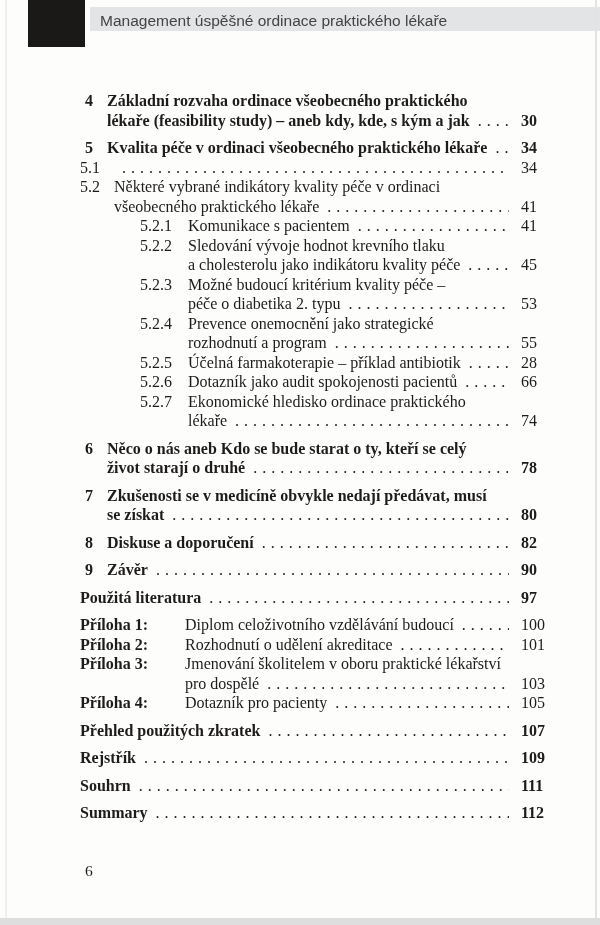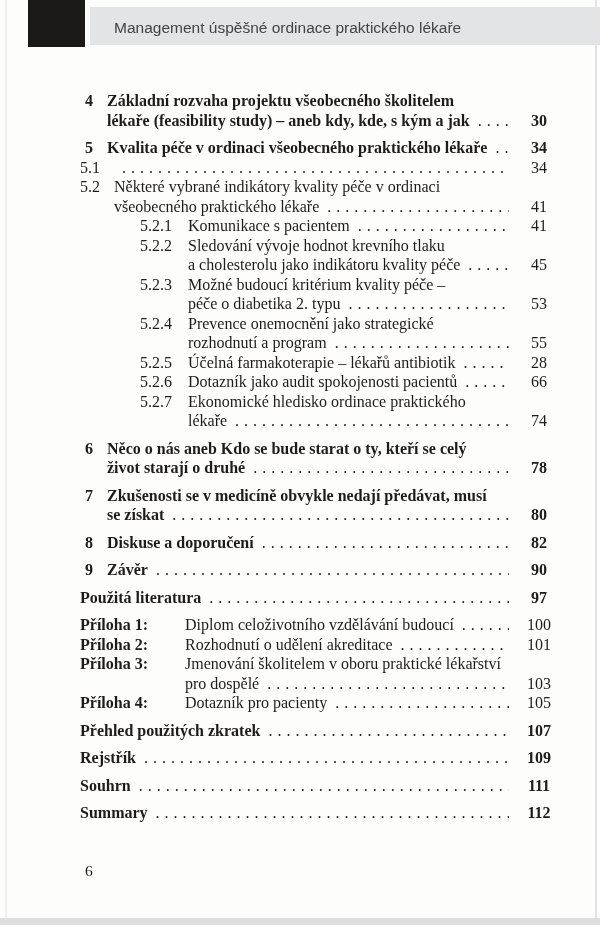--- a/index.html
+++ b/index.html
@@ -26,24 +26,24 @@
     position: absolute; top: 0; bottom: 0; left: 5px; width: 2px;
     background: #f0efee;
   }
   
   .header { position: absolute; top: 0; left: 0; right: 0; height: 47px; }
   .header-square {
     position: absolute; left: 28px; top: 0; width: 57px; height: 47px;
     background: var(--square_color, #1b1918);
   }
   .header-band {
-    position: absolute; left: 90px; right: 0; top: 7px; height: 38px;
+    position: absolute; left: 90px; right: 0; top: 7px; height: 24px;
     background: var(--band_bg, #e3e4e5);
     display: flex; align-items: center;
-    padding-left: 24px; padding-top: 3px;
+    padding-left: 10px; padding-top: 3px;
     font-family: "Liberation Sans", "DejaVu Sans", sans-serif;
     font-size: 15.5px; color: var(--band_text_color, #434343);
   }
   
   .toc {
     position: absolute;
     left: 80px; top: 91px; width: 477px;
     font-size: 16px; line-height: 19.5px;
   }
   .row { display: flex; align-items: flex-start; }
@@ -58,21 +58,21 @@
   .row.appendix .num { width: 105px; font-weight: 700; }
   .row-body { flex: 1; min-width: 0; }
   .line.last { display: flex; align-items: baseline; }
   .line .t { white-space: nowrap; }
   .dots {
     flex: 1; overflow: hidden; white-space: nowrap;
     letter-spacing: 5px; padding-left: 8px; margin-right: 12px;
     font-weight: 400;
   }
   .pagecol, .page-num { flex: none; }
-  .page-num { min-width: 36px; text-align: center; }
+  .page-num { min-width: 36px; text-align: left; }
   
   .folio {
     position: absolute; left: 85px; top: 862px;
     font-size: 15.5px;
   }
 </style>
 </head>
 <body>
 
 <div class="page">
@@ -81,21 +81,21 @@
     <div class="header-square"></div>
     <div class="header-band">
       <span>Management úspěšné ordinace praktického lékaře</span>
     </div>
   </div>
 
   <div class="toc">
       <div class="row chapter">
         <span class="num">4</span>
         <div class="row-body">
-          <div class="line"><span class="t">Základní rozvaha projektu všeobecného školitelem</span></div>
+          <div class="line"><span class="t">Základní rozvaha ordinace všeobecného praktického</span></div>
           <div class="line last">
             <span class="t">lékaře (feasibility study) – aneb kdy, kde, s kým a jak</span>
             <span class="dots">......................................................................................................................................................</span>
             <span class="page-num">30</span>
           </div>
         </div>
       </div>
       <div class="row chapter gap">
         <span class="num">5</span>
         <div class="row-body">
@@ -166,21 +166,21 @@
             <span class="t">rozhodnutí a program</span>
             <span class="dots">......................................................................................................................................................</span>
             <span class="page-num">55</span>
           </div>
         </div>
       </div>
       <div class="row sub2">
         <span class="num">5.2.5</span>
         <div class="row-body">
           <div class="line last">
-            <span class="t">Účelná farmakoterapie – lékařů antibiotik</span>
+            <span class="t">Účelná farmakoterapie – příklad antibiotik</span>
             <span class="dots">......................................................................................................................................................</span>
             <span class="page-num">28</span>
           </div>
         </div>
       </div>
       <div class="row sub2">
         <span class="num">5.2.6</span>
         <div class="row-body">
           <div class="line last">
             <span class="t">Dotazník jako audit spokojenosti pacientů</span>

